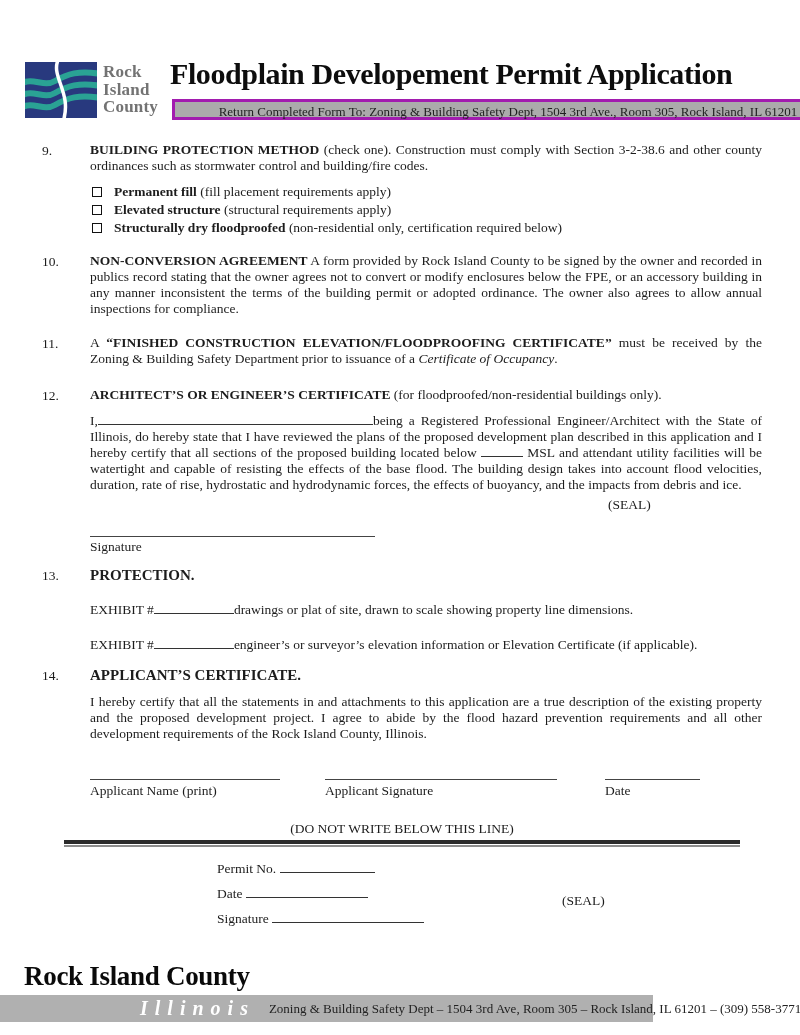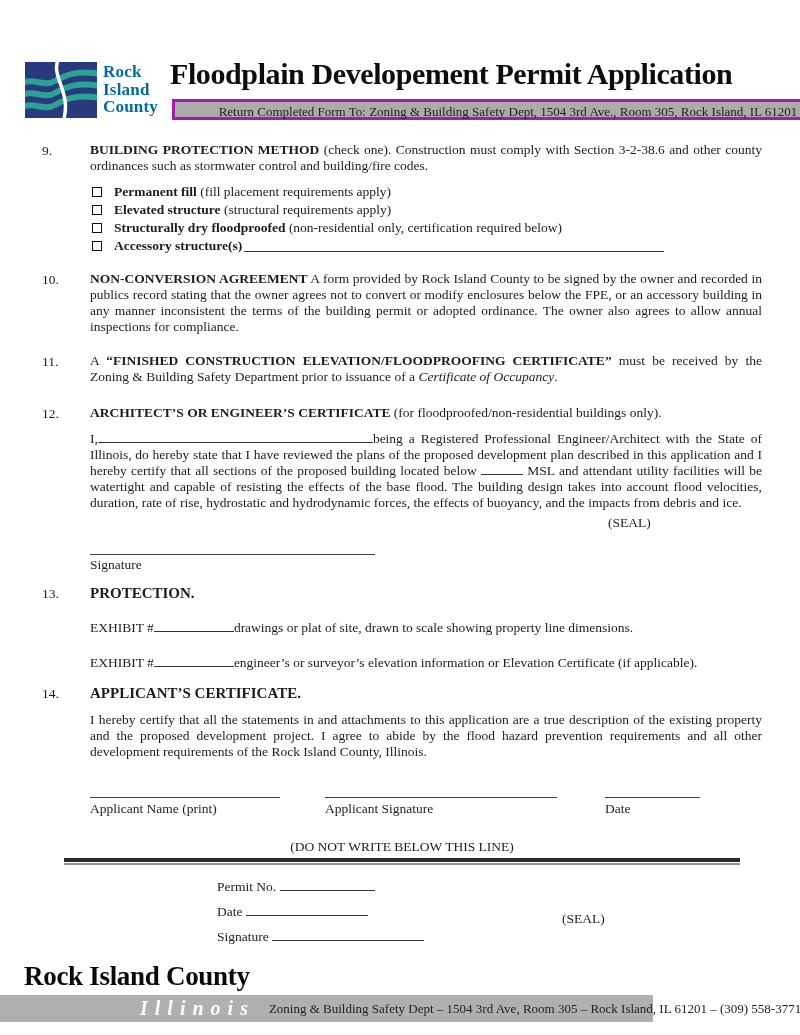--- a/index.html
+++ b/index.html
@@ -6,21 +6,21 @@
   html,body { background:#e8e8e8; }
   .page {
     width:800px; height:1035px; margin:0 auto; position:relative;
     background:#ffffff; overflow:hidden;
     font-family:"Liberation Serif", serif; color:#1c1c1c;
   }
   
   .logo-box { position:absolute; left:25px; top:62px; width:72px; height:56px; }
   .logo-text {
     position:absolute; left:103px; top:63px;
-    font-weight:bold; color:#0369a1; font-size:17px; line-height:17.5px;
+    font-weight:bold; color:#737373; font-size:17px; line-height:17.5px;
     letter-spacing:0.2px;
   }
   .title {
     position:absolute; left:170px; top:57px; width:624px;
     font-size:30px; font-weight:bold; letter-spacing:-0.4px;
     white-space:nowrap; color:#0d0d0d;
   }
   .return-bar {
     position:absolute; left:172px; top:99px; width:672px; height:21px;
     background:#ababab; border:3px solid #a21caf;
@@ -108,25 +108,20 @@
             <span><span class="b">Permanent fill</span><span> (fill placement requirements apply)</span></span>
           </div>
           <div class="opt">
             <span class="cb"></span>
             <span><span class="b">Elevated structure</span><span> (structural requirements apply)</span></span>
           </div>
           <div class="opt">
             <span class="cb"></span>
             <span><span class="b">Structurally dry floodproofed</span><span> (non-residential only, certification required below)</span></span>
           </div>
-          <div class="opt">
-            <span class="cb"></span>
-            <span><span class="b">Accessory structure(s)</span></span>
-            <span class="blank" style="width:420px; margin-left:2px;"></span>
-          </div>
         </div>
       </div>
     </div>
 
     <div class="sec" style="margin-bottom:18px;">
       <div class="num">10.</div>
       <div class="sbody">
         <div class="para"><span class="b">NON-CONVERSION AGREEMENT</span><span> A form provided by Rock Island County to be signed by the owner and recorded in publics record stating that the owner agrees not to convert or modify enclosures below the FPE, or an accessory building in any manner inconsistent the terms of the building permit or adopted ordinance. The owner also agrees to allow annual inspections for compliance.</span></div>
       </div>
     </div>

